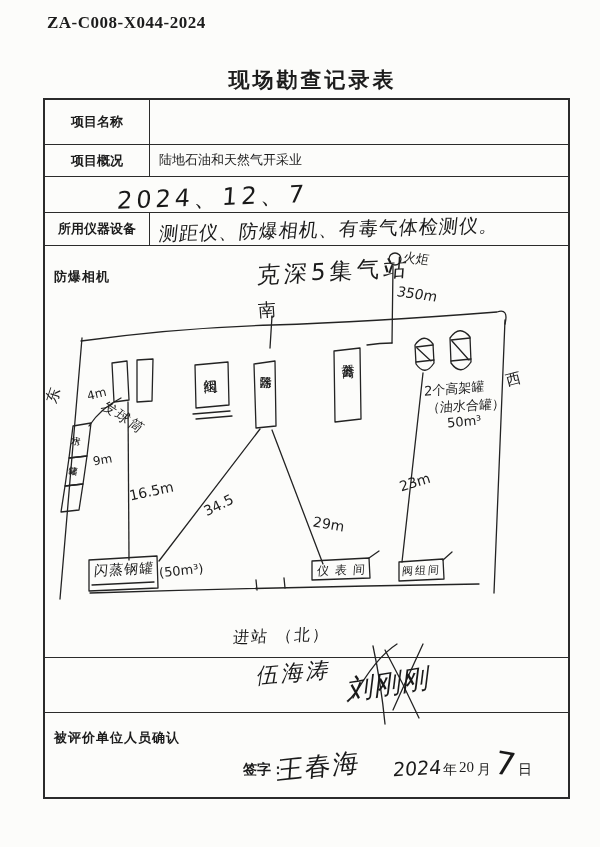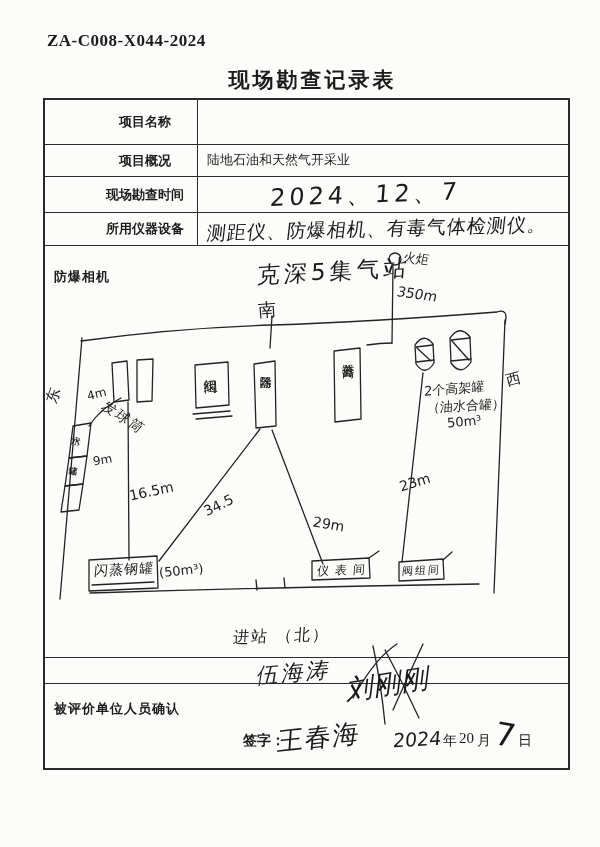--- a/index.html
+++ b/index.html
@@ -2,40 +2,40 @@
 <html><head>
 <meta charset="utf-8">
 <style>
   * { margin:0; padding:0; box-sizing:border-box; }
   html,body { background:#e8e8e6; }
   .page {
     position:relative; width:600px; height:847px; margin:0 auto;
     background:#fcfcfa; overflow:hidden;
     font-family:"Liberation Serif","DejaVu Serif",serif; color:#1c1c1c;
   }
-  .doc-number { position:absolute; left:47px; top:31px; font-weight:bold; font-size:17px; letter-spacing:.5px; }
+  .doc-number { position:absolute; left:47px; top:13px; font-weight:bold; font-size:17px; letter-spacing:.5px; }
   .main-title { position:absolute; left:0; right:0; top:66px; text-align:center; font-weight:bold; font-size:21px; letter-spacing:3px;padding-left:25px; }
 
   .form { position:absolute; left:43px; top:98px; width:527px; border:2px solid #2b2b2b; }
   .row { display:flex; border-top:1.5px solid #2b2b2b; position:relative; }
   .row:first-child { border-top:none; }
   .cell-label {
     width:105px; flex:0 0 105px; border-right:1.5px solid #2b2b2b;
     display:flex; align-items:center; justify-content:center;
-    font-weight:bold; font-size:13px; text-align:center; padding:2px;margin-left:48px;
+    font-weight:bold; font-size:13px; text-align:center; padding:2px;
   }
   .cell-value { flex:1; font-size:13px; line-height:1.55; padding:3px 9px; display:flex; align-items:center; }
   .r1 { height:44px; }
   .r2 { height:32px; }
   .r3 { height:36px; }
   .r4 { height:33px; }
   .r5 { height:412px; display:block; }
   .r6 { height:26px; }
   .r6 .cell-label { flex:0 0 127px; width:127px; }
-  .r7 { height:85px; display:block; }
+  .r7 { height:85px; display:block;margin-top:29px; }
 
   .hand { font-family:"DejaVu Sans","Liberation Sans",sans-serif; color:#191919; }
   .time-value { font-size:24px; padding-left:72px; transform:rotate(-2deg) skewX(-6deg); letter-spacing:4px; }
   .equip-value { font-size:19px; transform:rotate(-1.5deg) skewX(-8deg); letter-spacing:1px; white-space:nowrap; }
 
   .overview-label { position:absolute; left:9px; top:22px; font-weight:bold; font-size:13px; letter-spacing:1px; }
   .sketch { position:absolute; inset:0; }
   .sketch svg { position:absolute; left:0; top:0; }
   .slab { position:absolute; white-space:nowrap; font-family:"DejaVu Sans","Liberation Sans",sans-serif; color:#1b1b1b; }
   .vert { writing-mode:vertical-rl; text-orientation:upright; }
@@ -97,21 +97,20 @@
     <div class="row r1">
       <div class="cell-label">项目名称</div>
     </div>
 
     <div class="row r2">
       <div class="cell-label">项目概况</div>
       <div class="cell-value">陆地石油和天然气开采业</div>
     </div>
 
     <div class="row r3">
-      <div class="cell-label">现场勘查时间</div>
       <div class="cell-value hand time-value">2024、12、7</div>
     </div>
 
     <div class="row r4">
       <div class="cell-label">所用仪器设备</div>
       <div class="cell-value hand equip-value">测距仪、防爆相机、有毒气体检测仪。</div>
     </div>
 
     <div class="row r5">
       <div class="overview-label">防爆相机</div>

